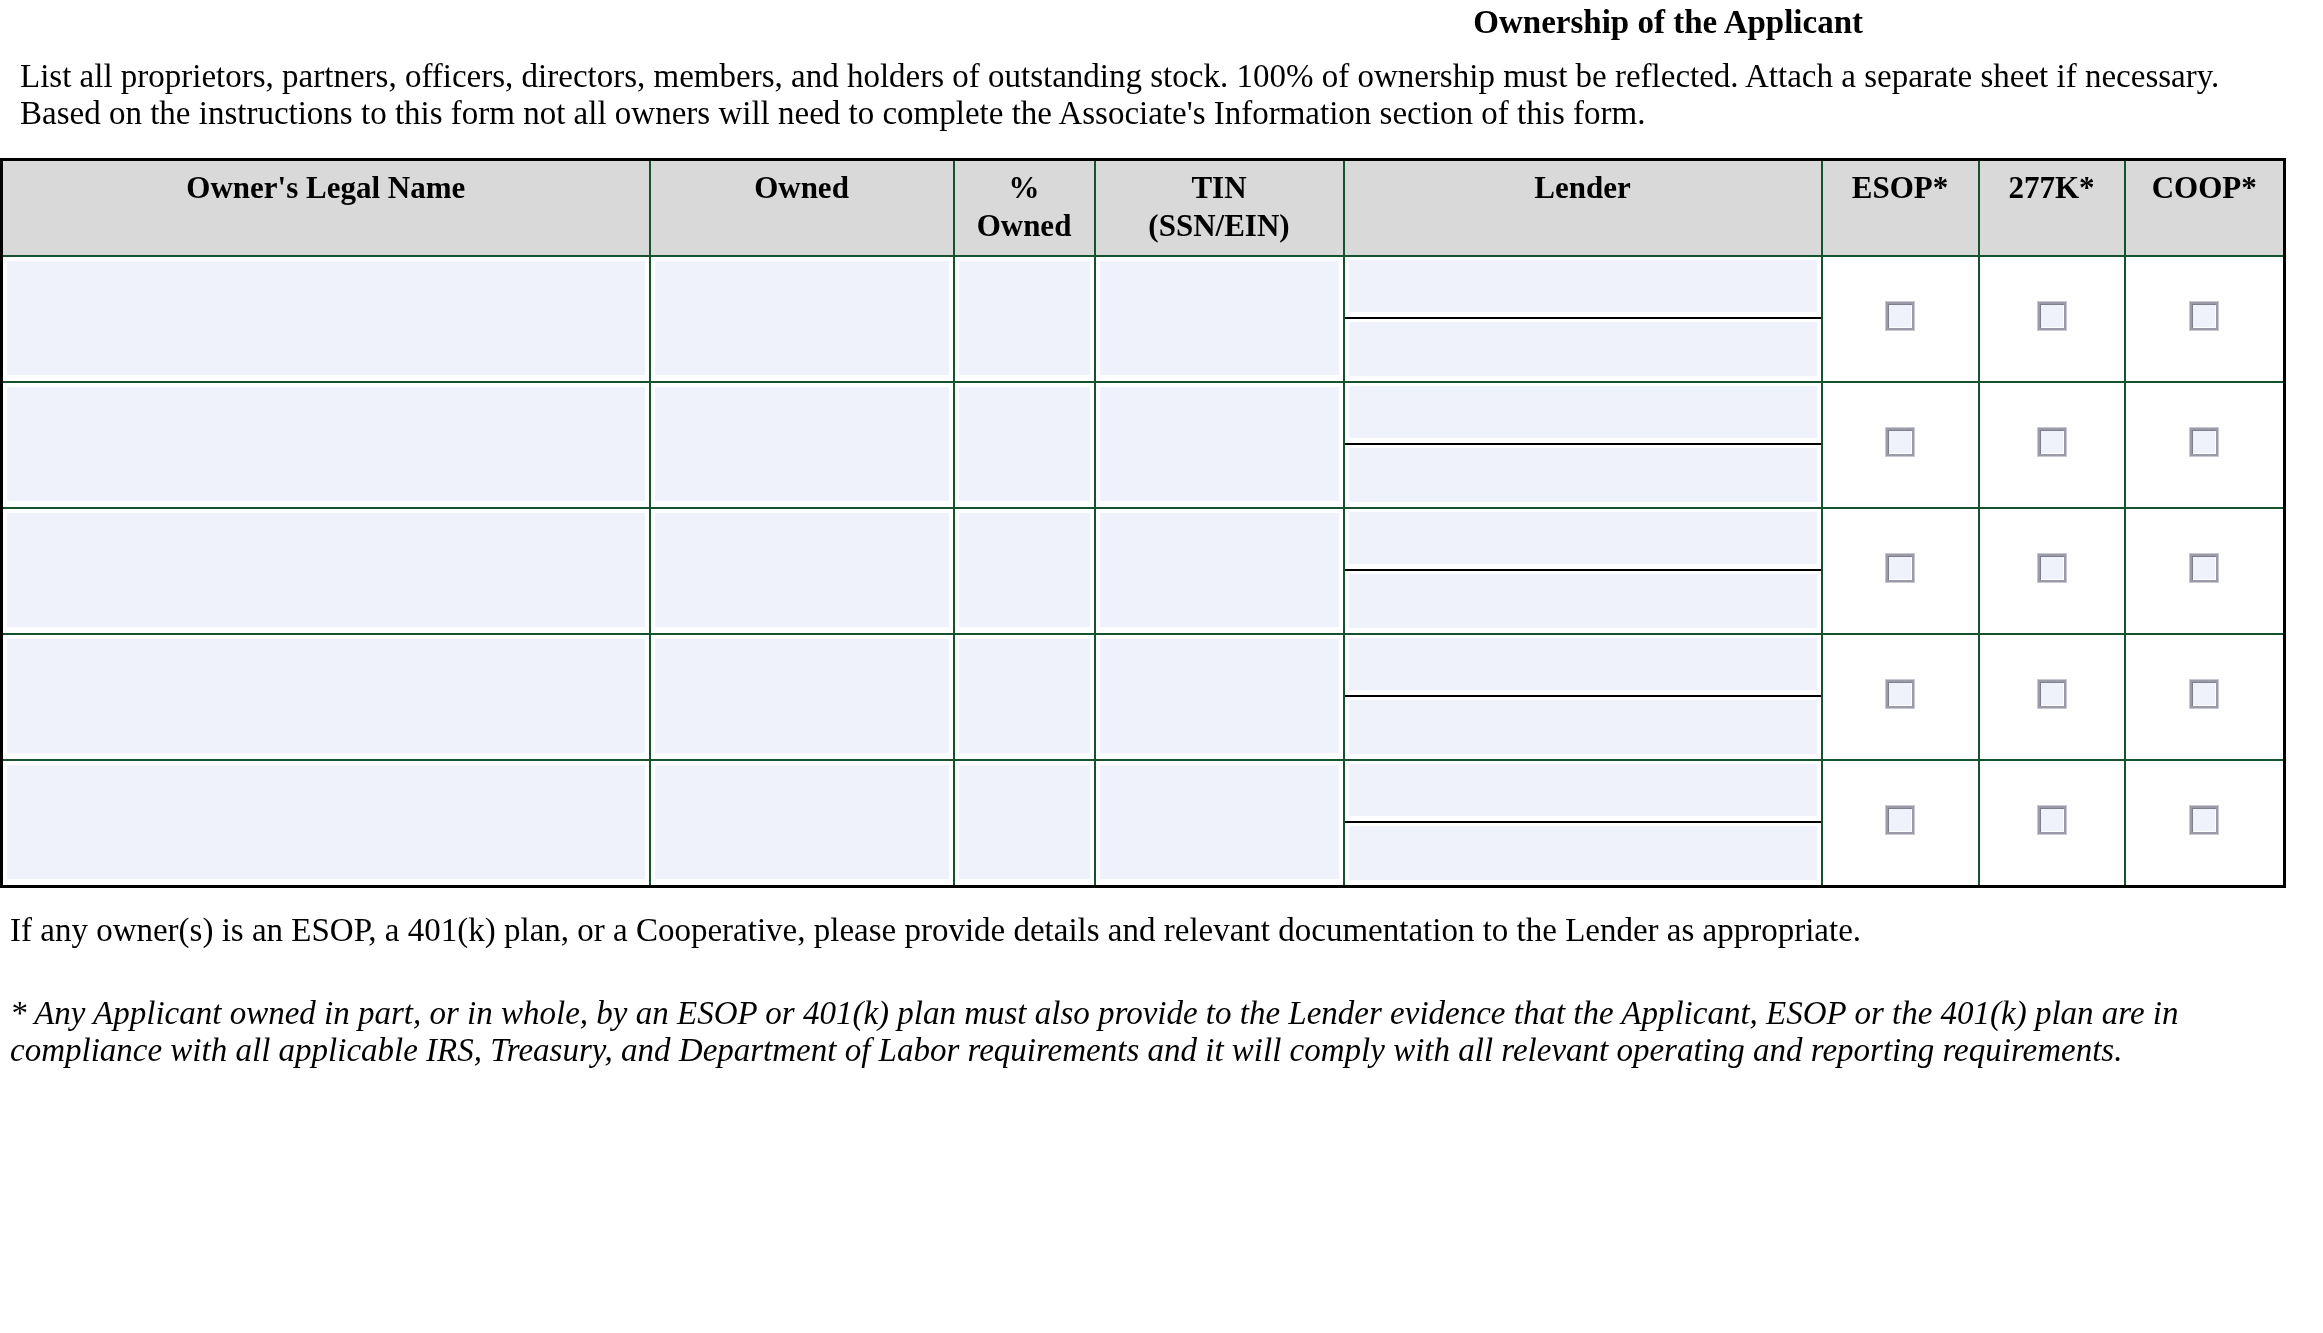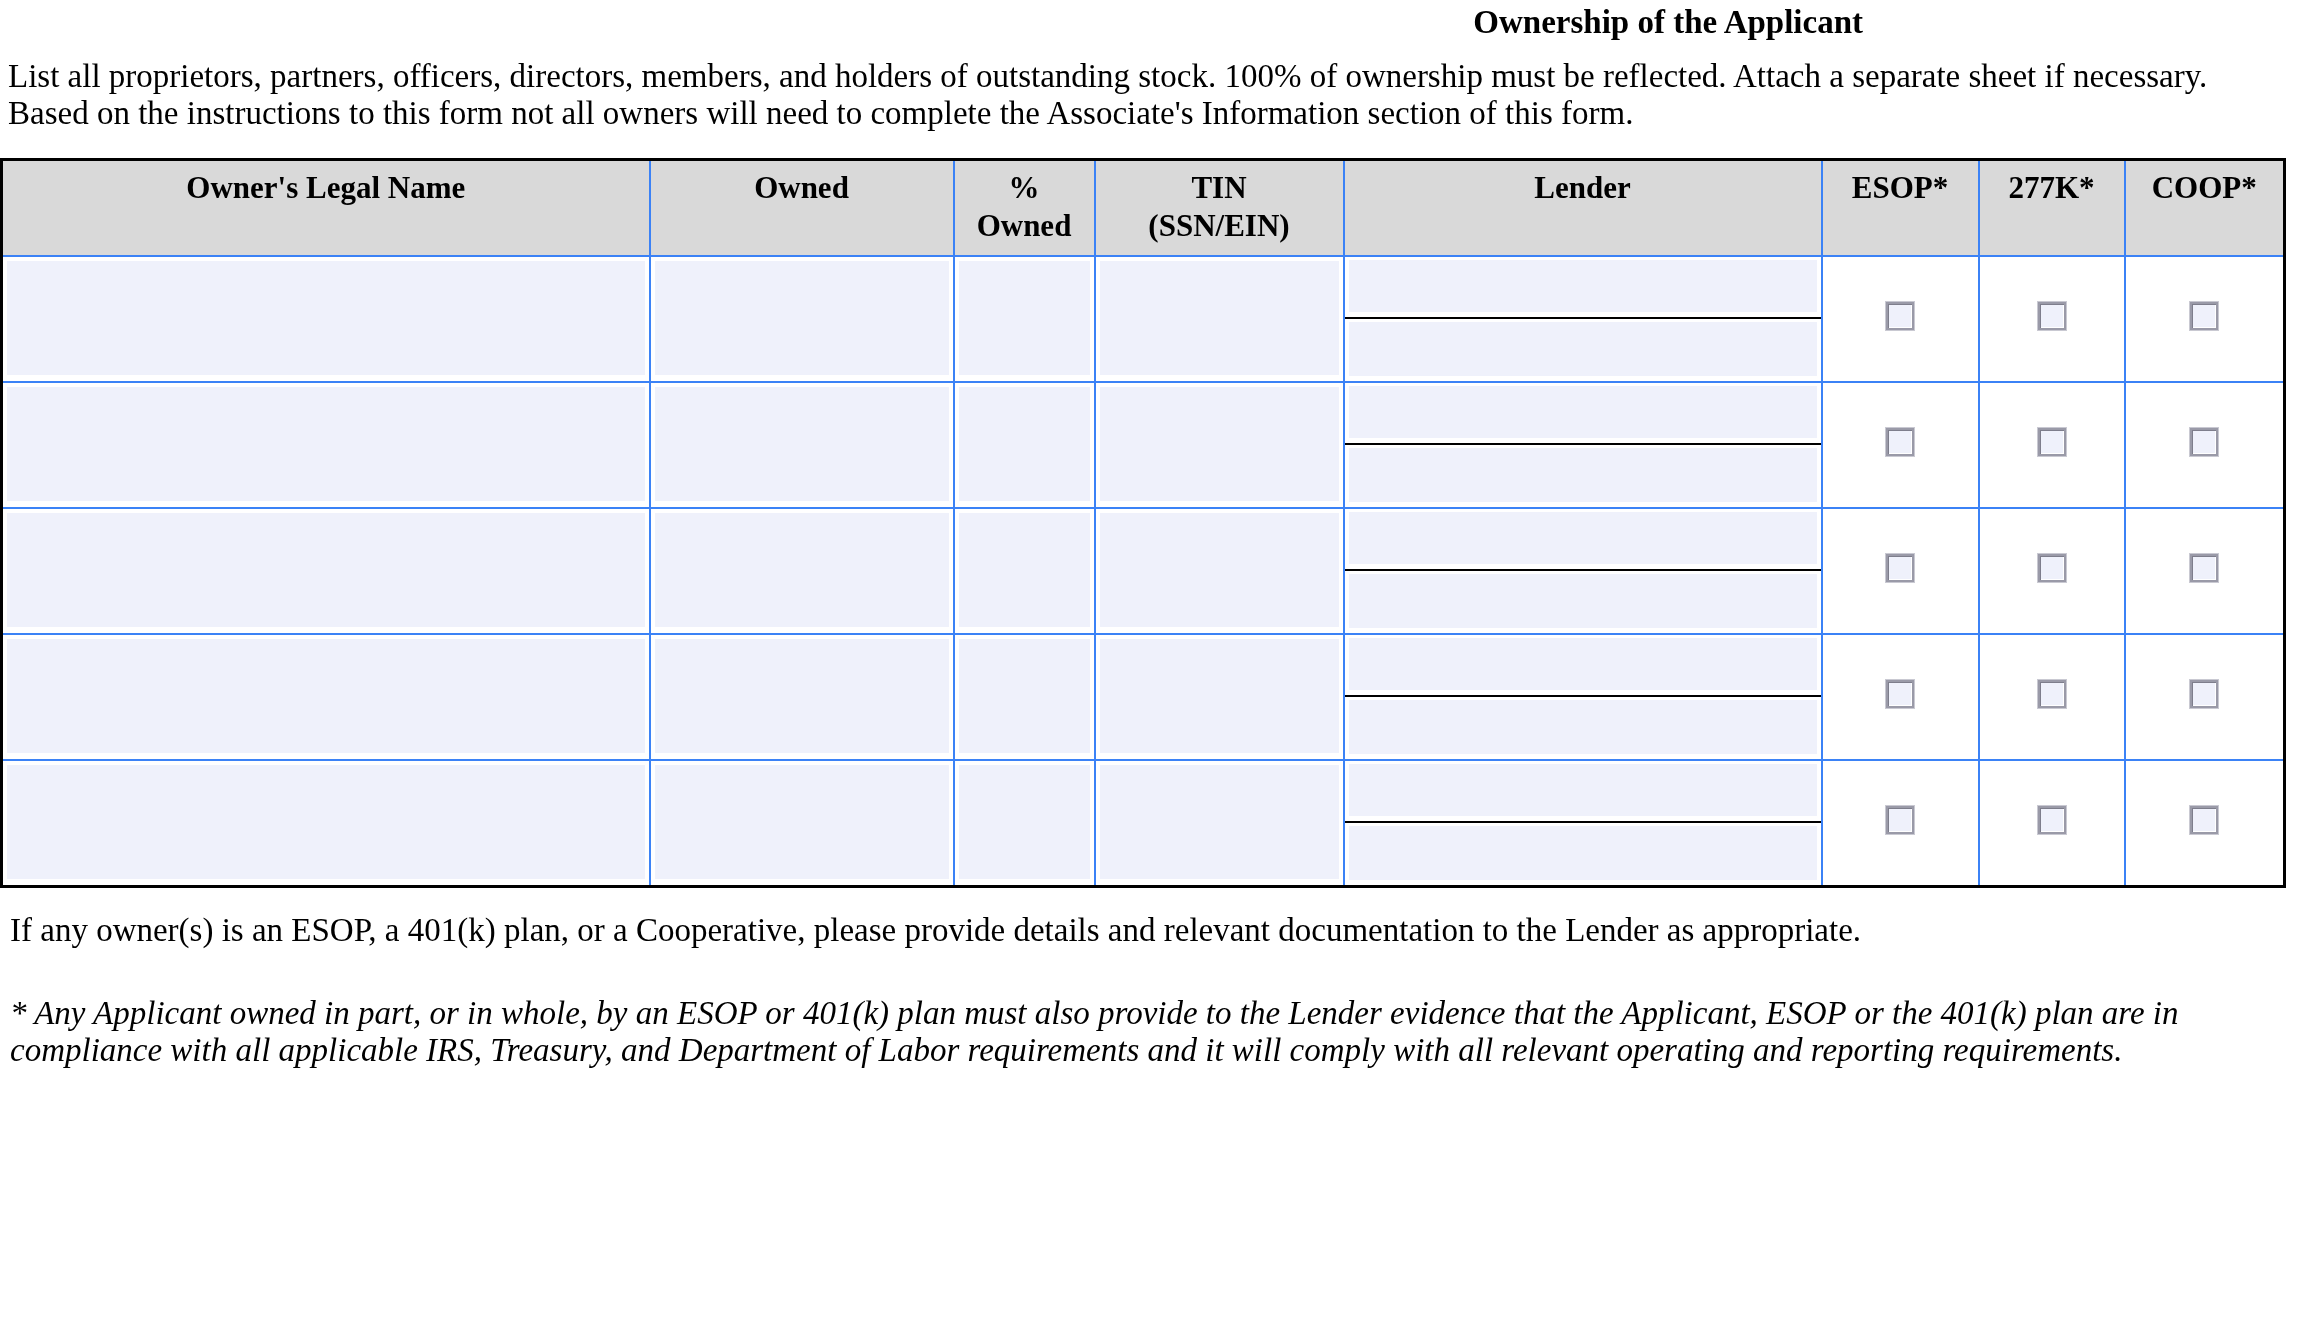--- a/index.html
+++ b/index.html
@@ -32,35 +32,35 @@
     line-height: 1.15;
     margin: 4px 0 0 0;
     padding-right: 460px;
   }
 
   
   .intro {
     font-size: 33px;
     line-height: 1.12;
     margin: 16px 0 0 0;
-    padding: 0 100px 0 8px;
+    padding: 0 100px 0 20px;
     text-align: left;
   }
 
   
   .own-table {
     border-collapse: collapse;
     table-layout: fixed;
     width: 2253px;
     margin: 26px 0 0 0;
     border: 3px solid #000;
   }
   .own-table th,
   .own-table td {
-    border: 2px solid #3b82f6;
+    border: 2px solid #14532d;
     padding: 0;
     vertical-align: top;
   }
   .own-table thead th {
     background: #d9d9d9;
     font-size: 31px;
     font-weight: bold;
     text-align: center;
     vertical-align: top;
     padding: 8px 4px 0 4px;

